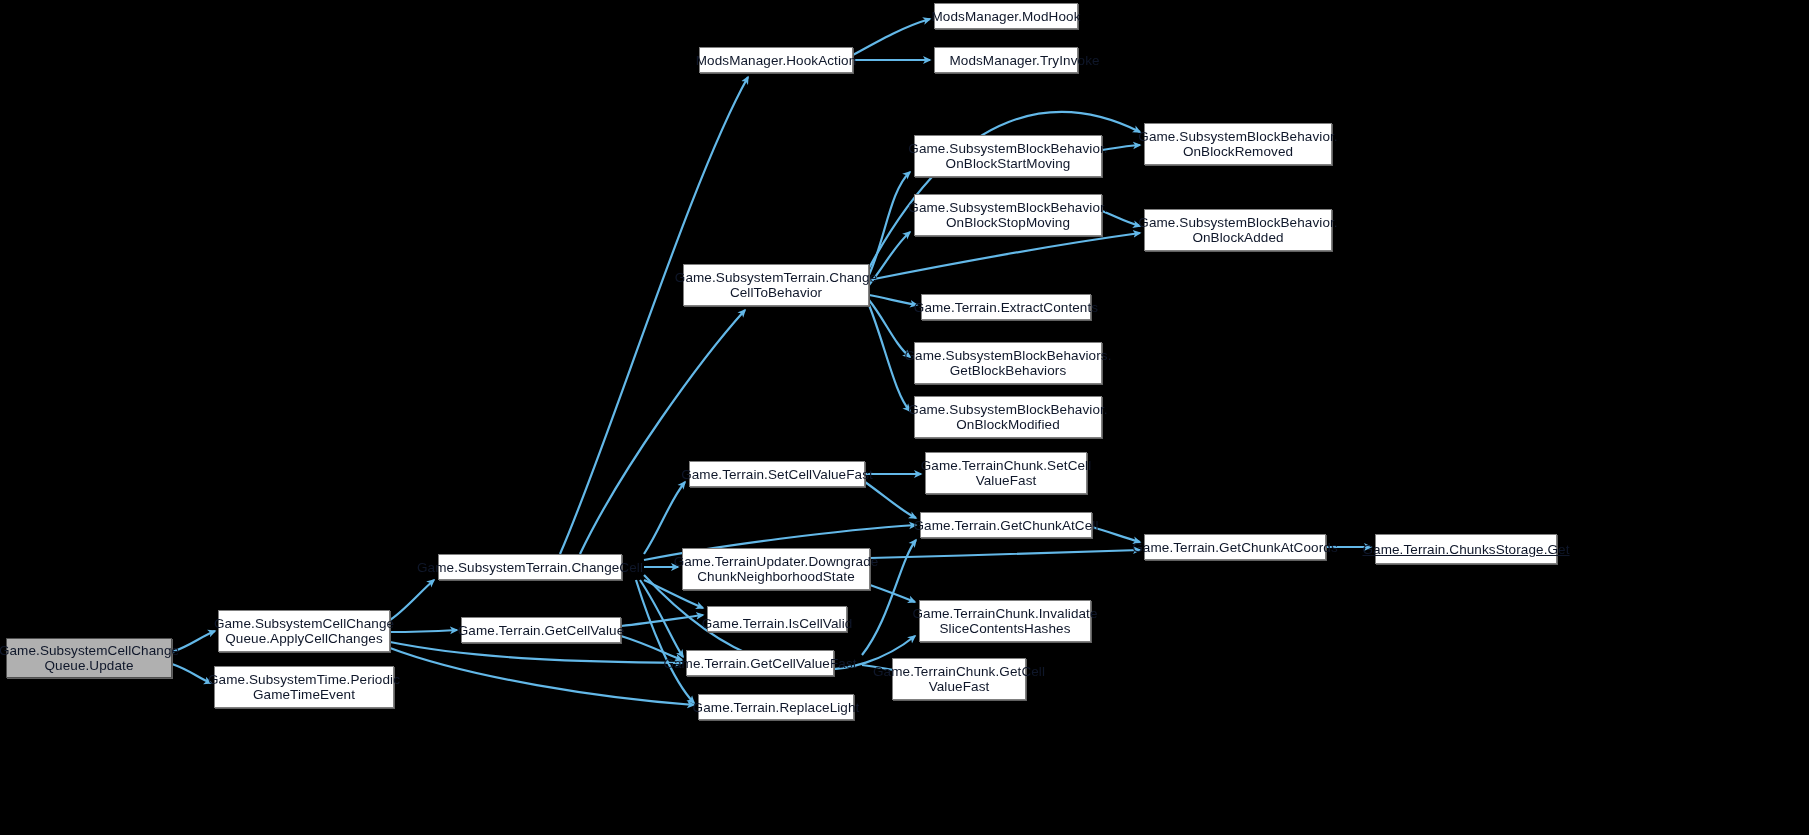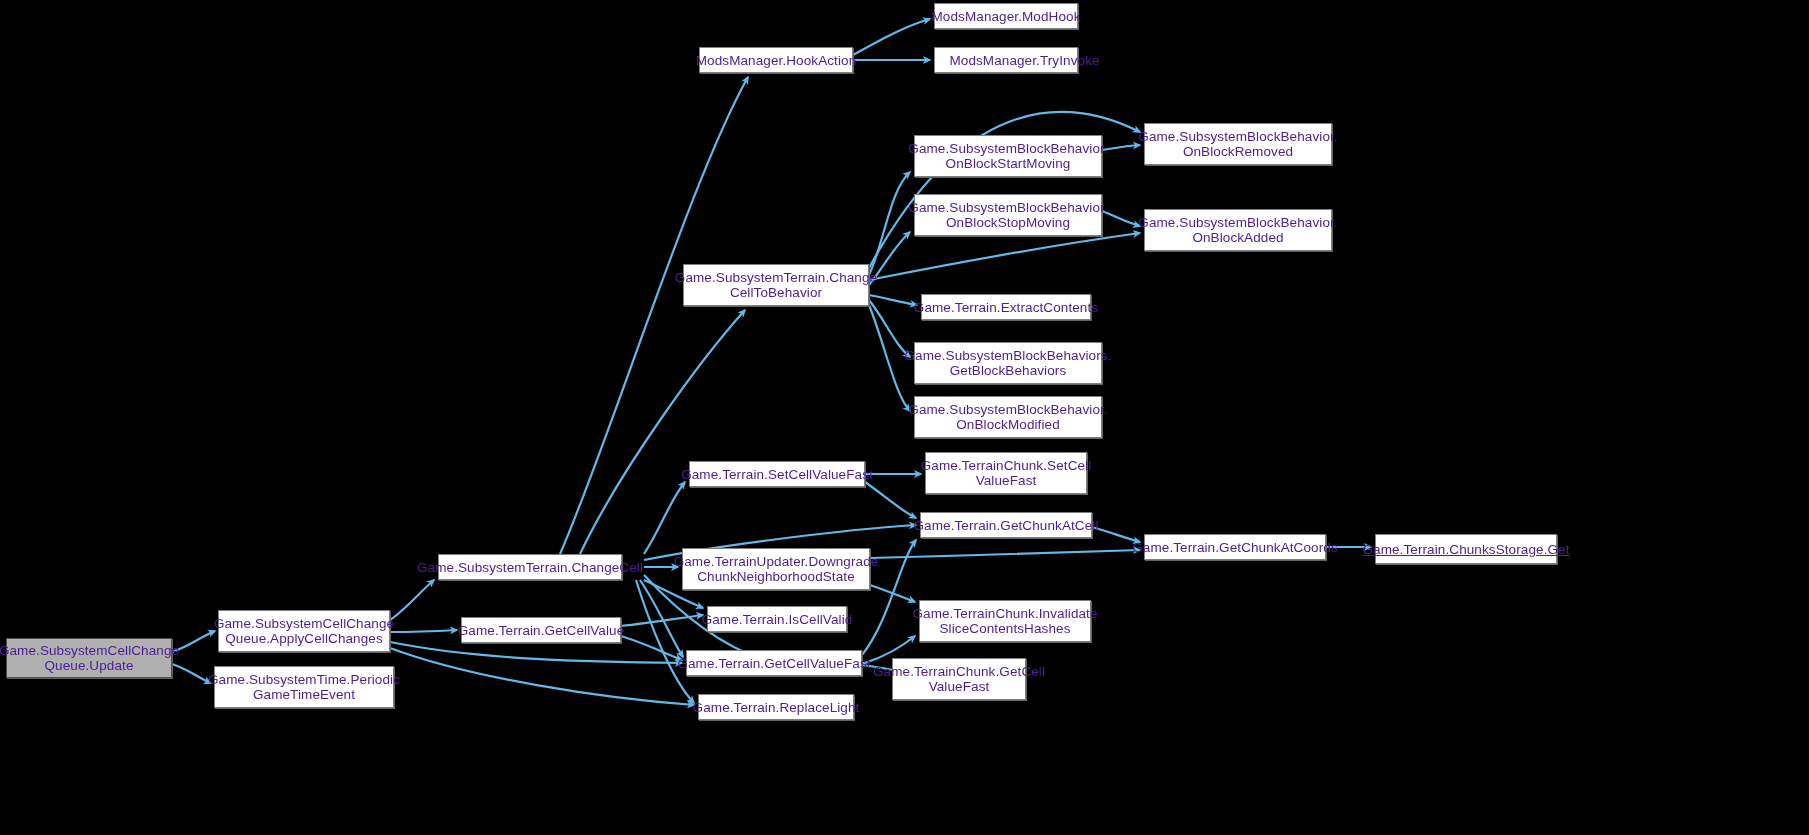--- a/index.html
+++ b/index.html
@@ -21,21 +21,21 @@
     left: 0; top: 0;
     width: 1809px;
     height: 835px;
     pointer-events: none;
   }
   .node {
     position: absolute;
     box-sizing: border-box;
     background: #ffffff;
     border: 1px solid #808080;
-    color: #4c1d95;
+    color: #0f172a;
     font-size: 13.5px;
     line-height: 15px;
     text-align: center;
     display: flex;
     align-items: center;
     justify-content: center;
     letter-spacing: 0.1px;
     white-space: pre-line;
     box-shadow: 1px 1px 0 0 #606060;
     z-index: 5;
@@ -126,20 +126,20 @@
     <div class="node" style="left: 914px; top: 396px; width: 188px; height: 42px;"><span class="node-label">Game.SubsystemBlockBehavior.
 OnBlockModified</span></div>
     <div class="node" style="left: 689px; top: 461px; width: 176px; height: 26px; text-align: center;"><span class="node-label">Game.Terrain.SetCellValueFast</span></div>
     <div class="node" style="left: 925px; top: 452px; width: 162px; height: 42px;"><span class="node-label">Game.TerrainChunk.SetCell
 ValueFast</span></div>
     <div class="node" style="left: 920px; top: 512px; width: 172px; height: 26px;"><span class="node-label">Game.Terrain.GetChunkAtCell</span></div>
     <div class="node" style="left: 682px; top: 548px; width: 188px; height: 42px;"><span class="node-label">Game.TerrainUpdater.Downgrade
 ChunkNeighborhoodState</span></div>
     <div class="node" style="left: 1144px; top: 534px; width: 182px; height: 26px;"><span class="node-label">Game.Terrain.GetChunkAtCoords</span></div>
     <div class="node" style="left: 1375px; top: 534px; width: 182px; height: 30px; text-decoration: underline;"><span class="node-label">Game.Terrain.ChunksStorage.Get</span></div>
-    <div class="node" style="left: 707px; top: 606px; width: 140px; height: 26px;"><span class="node-label">Game.Terrain.IsCellValid</span></div>
+    <div class="node" style="left: 707px; top: 606px; width: 140px; height: 26px; align-items: flex-end;"><span class="node-label">Game.Terrain.IsCellValid</span></div>
     <div class="node" style="left: 919px; top: 600px; width: 172px; height: 42px;"><span class="node-label">Game.TerrainChunk.Invalidate
 SliceContentsHashes</span></div>
-    <div class="node" style="left: 686px; top: 650px; width: 176px; height: 26px;"><span class="node-label">Game.Terrain.GetCellValueFast</span></div>
+    <div class="node" style="left: 686px; top: 650px; width: 148px; height: 26px;"><span class="node-label">Game.Terrain.GetCellValueFast</span></div>
     <div class="node" style="left: 892px; top: 658px; width: 134px; height: 42px;"><span class="node-label">Game.TerrainChunk.GetCell
 ValueFast</span></div>
     <div class="node" style="left: 698px; top: 694px; width: 156px; height: 26px;"><span class="node-label">Game.Terrain.ReplaceLight</span></div>
   </div>
 
 </body></html>

